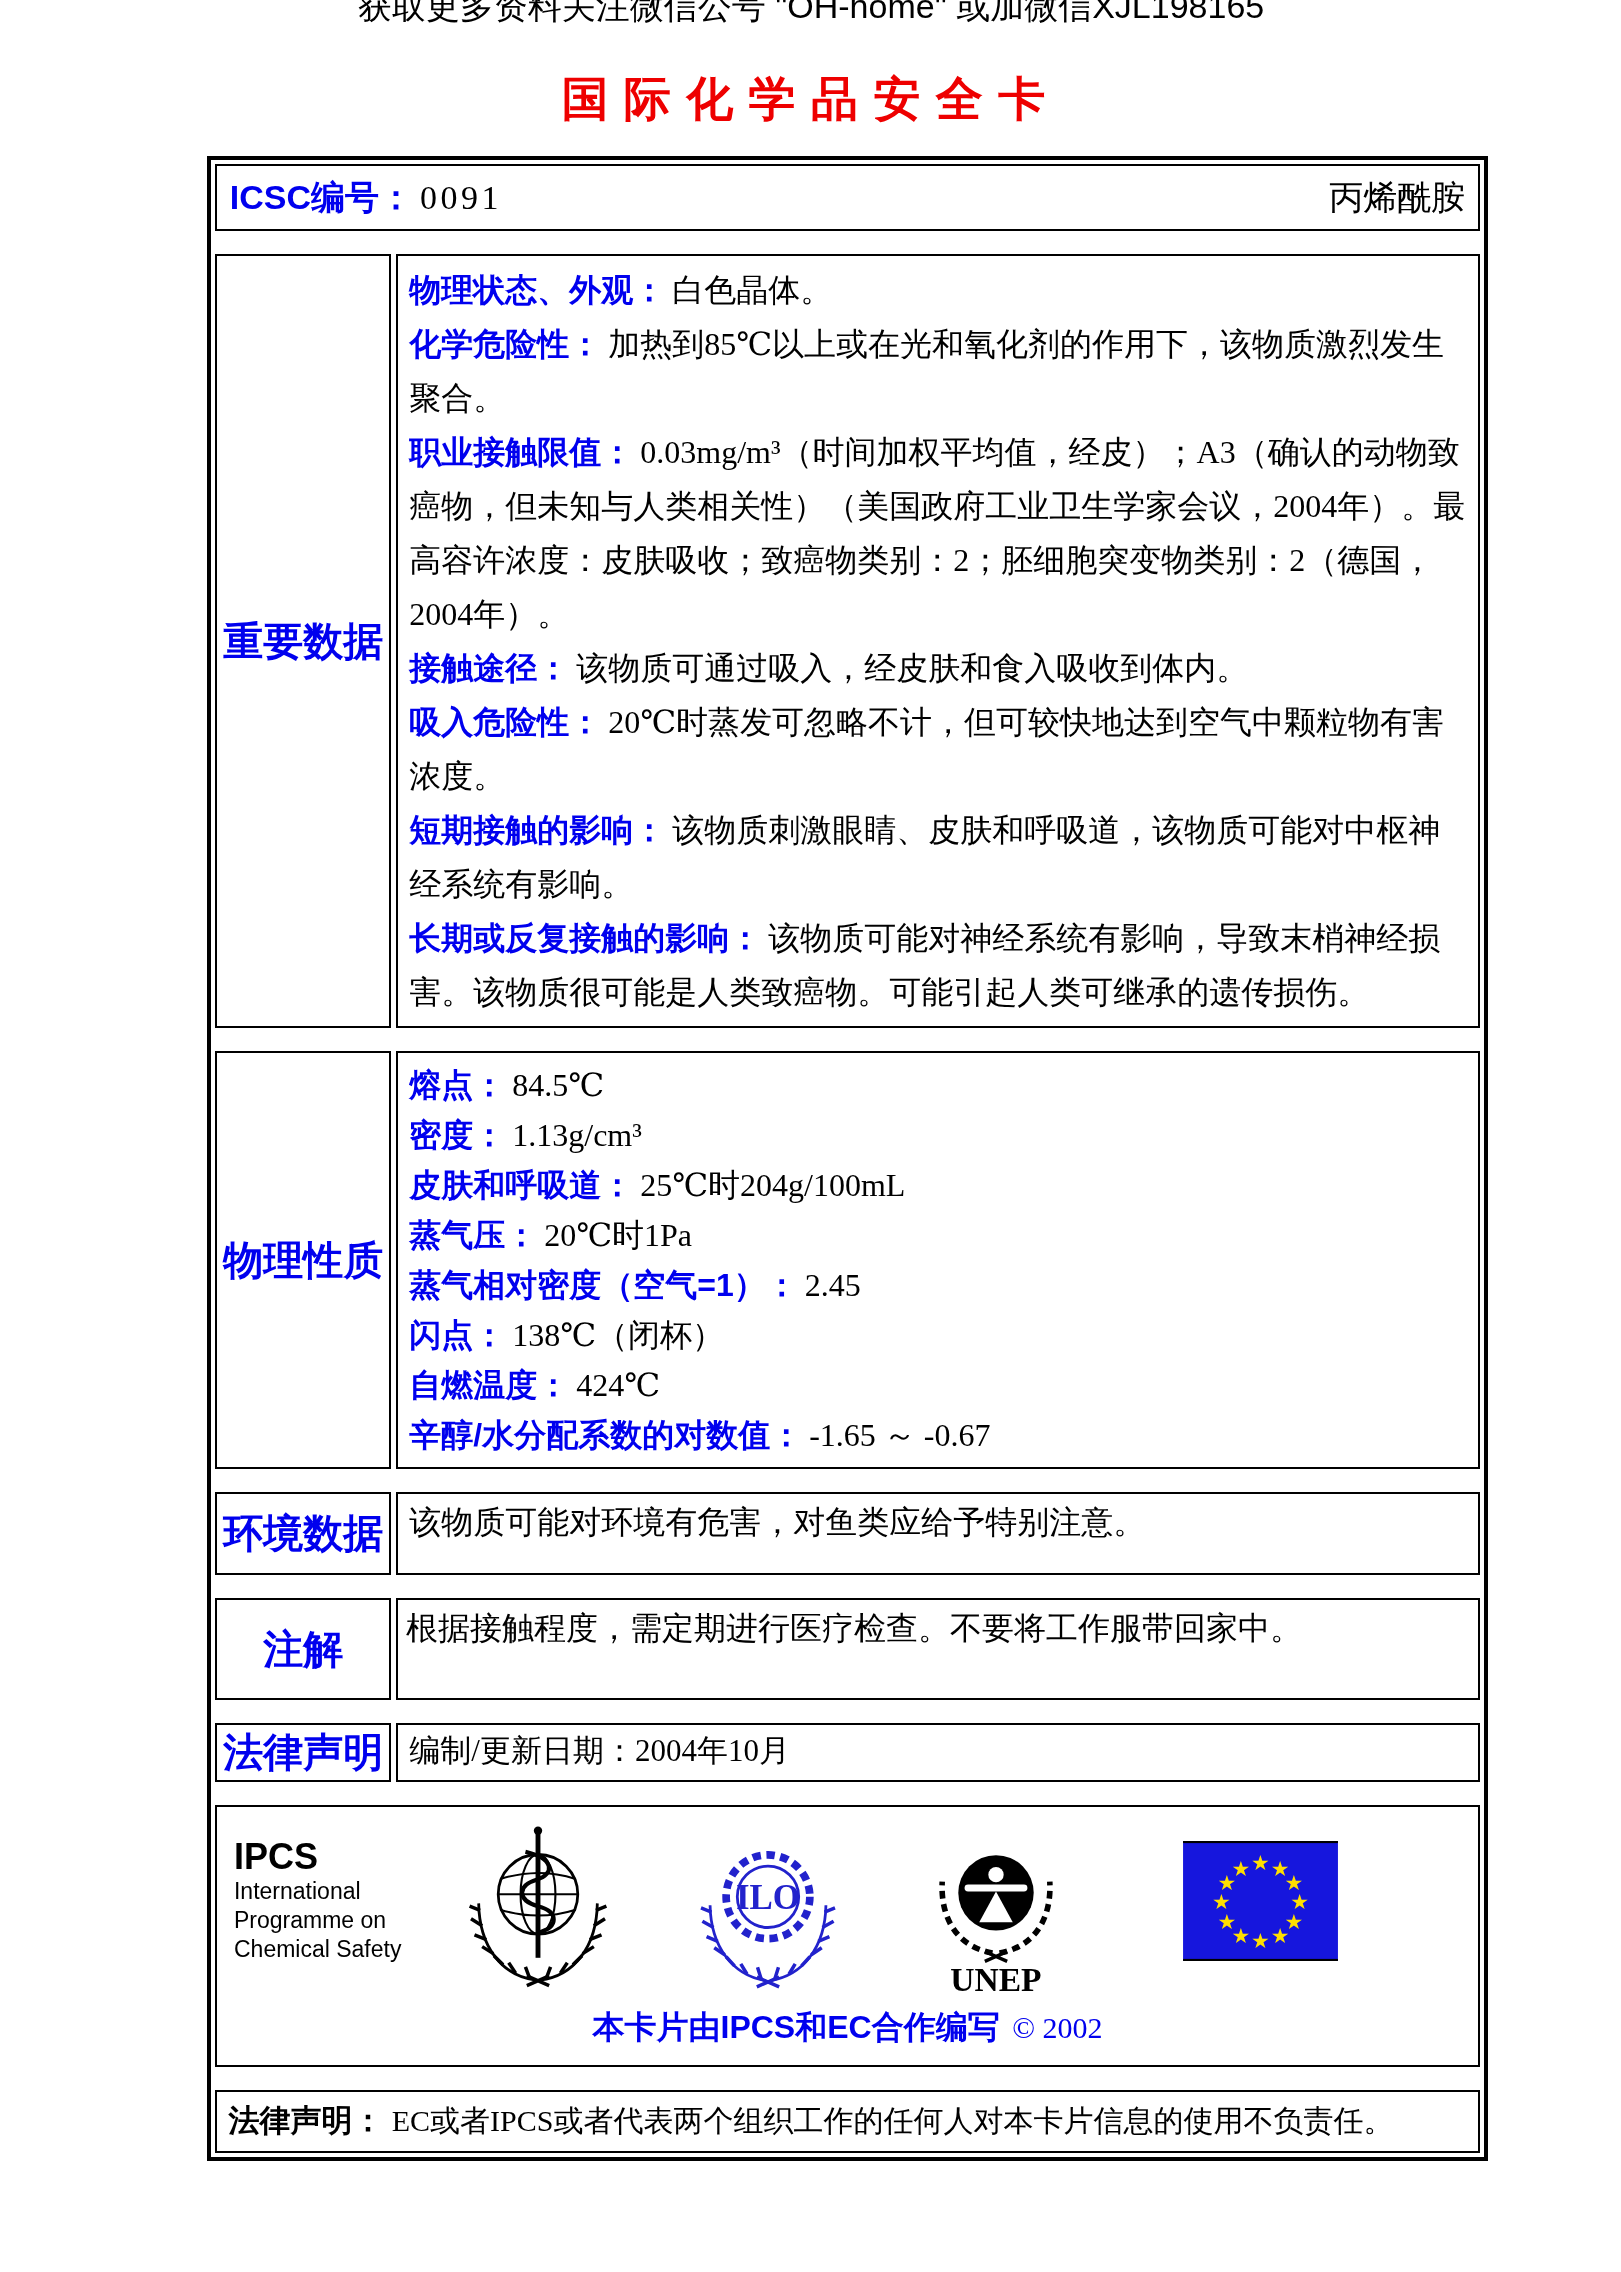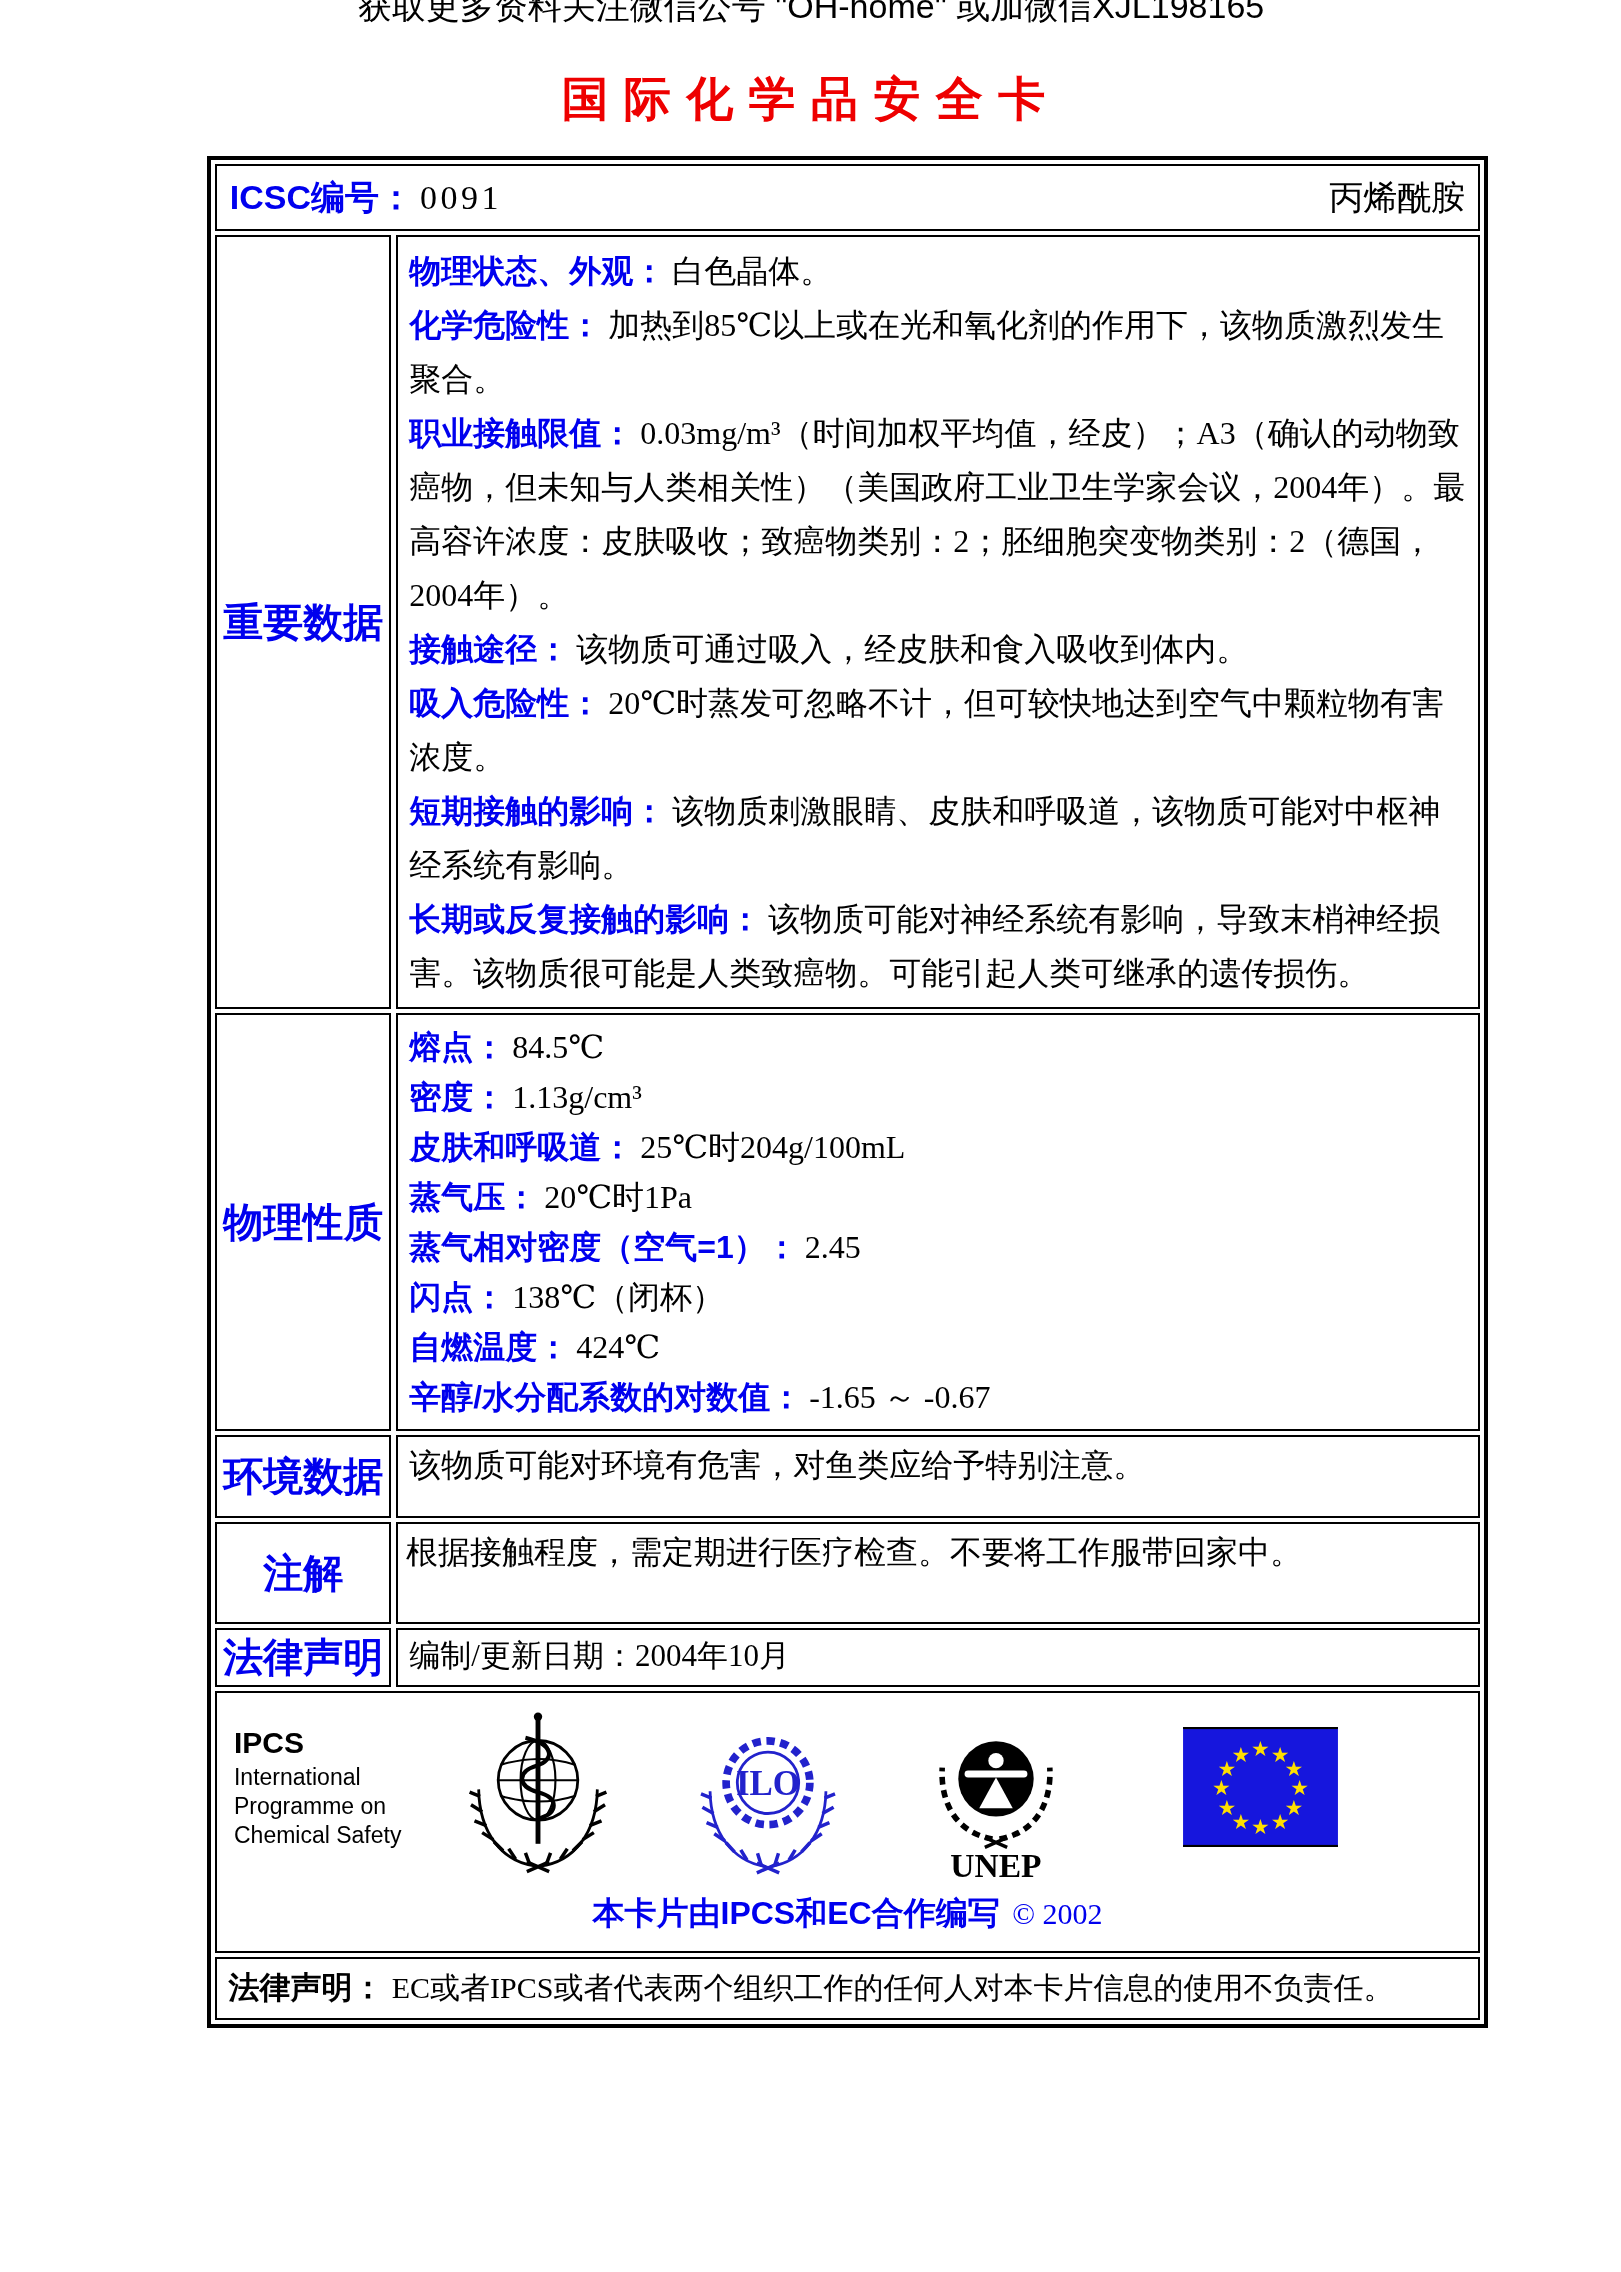--- a/index.html
+++ b/index.html
@@ -14,21 +14,21 @@
     font-family:"Liberation Sans","DejaVu Sans",sans-serif;color:#000;
   }
   
   .title{
     margin:39px 0 0;text-align:center;color:#ee0000;font-weight:bold;
     font-size:47px;letter-spacing:15.4px;font-family:"DejaVu Serif","Liberation Serif",serif;
   }
   
   .card{
     box-sizing:border-box;width:1281px;margin:25px 0 0 207px;
-    border:4.2px solid #000;padding:4.2px;display:flex;flex-direction:column;gap:4px;
+    border:4.2px solid #000;padding:4.2px;display:flex;flex-direction:column;gap:23px;
   }
   .row{display:flex;gap:4.9px;}
   .box{border:2.1px solid #000;box-sizing:border-box;background:#fff;}
   .label-cell{
     width:176px;flex:none;display:flex;align-items:center;justify-content:center;
     color:#0000ee;font-family:"Liberation Sans","DejaVu Sans",sans-serif;
     font-weight:700;font-size:40px;text-align:center;
   }
   .content-cell{flex:1;padding:7px 11.2px;font-size:32px;}
   .content-cell p{margin:0;}
@@ -50,21 +50,21 @@
   .environment .content-cell{min-height:83px;line-height:42px;}
   .notes .content-cell{min-height:102px;line-height:42px;padding-left:8px;}
   .additional .content-cell{min-height:39px;line-height:39px;padding:5.6px 11.2px;font-size:31px;}
   
   .logos{padding:11.2px 14px 5.6px;}
   .logos-row{display:flex;align-items:flex-start;}
   .ipcs{
     width:210px;flex:none;padding:24px 0 0 2.8px;
     font-family:"Liberation Sans","DejaVu Sans",sans-serif;font-size:23px;line-height:29px;
   }
-  .ipcs-name{font-size:30px;font-weight:700;margin-bottom:5.6px;}
+  .ipcs-name{font-size:36px;font-weight:700;margin-bottom:5.6px;}
   .logo{flex:none;}
   .who-logo{margin:2.8px 0 0 24px;}
   .ilo-logo{margin:8.4px 0 0 90px;}
   .unep-logo{margin:4.2px 0 0 88px;}
   .eu-flag{margin:22.4px 0 0 117px;}
   .caption{text-align:center;margin:7px 0 9.8px;}
   .cap-main{
     color:#0000ee;font-family:"Liberation Sans","DejaVu Sans",sans-serif;
     font-weight:700;font-size:32px;
   }

